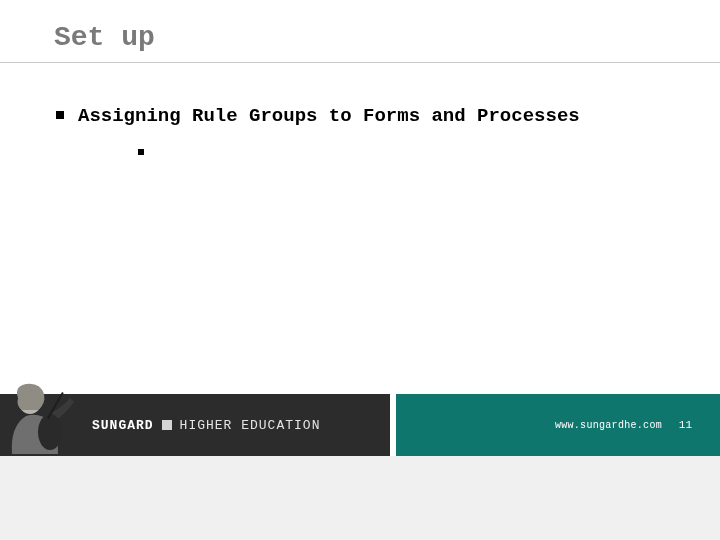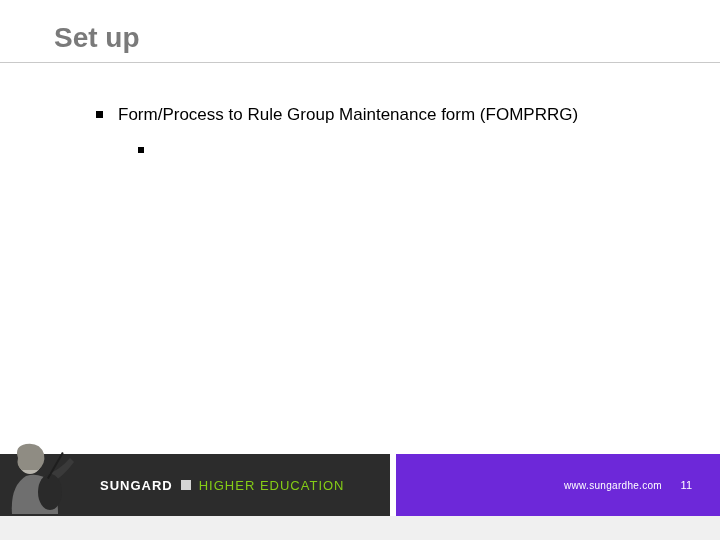--- a/index.html
+++ b/index.html
@@ -1,22 +1,22 @@
 <!DOCTYPE html>
 <html><head>
 <meta charset="utf-8">
 <style>
   * { margin: 0; padding: 0; box-sizing: border-box; }
   html, body { width: 720px; height: 540px; background: #f0f0f0; }
   .slide {
     width: 720px;
-    height: 516px;
+    height: 456px;
     background: #ffffff;
     position: relative;
-    font-family: Liberation Sans, sans-serif;
+    font-family: Liberation Mono, monospace;
     color: #000;
   }
   .title {
     position: absolute;
     top: 22px;
     left: 54px;
     font-size: 28px;
     font-weight: bold;
     color: #7a7a7a;
   }
@@ -69,49 +69,48 @@
   .footer-mid {
     position: absolute;
     left: 390px; top: 0;
     width: 6px; height: 62px;
     background: #ffffff;
   }
   .footer-right {
     position: absolute;
     left: 396px; top: 0;
     right: 0; height: 62px;
-    background: #6d28d9;
+    background: #0f766e;
   }
   .person {
     position: absolute;
     left: 0; bottom: 0;
     width: 85px; height: 80px;
     overflow: visible;
   }
   .person svg { display: block; }
   .brand {
     position: absolute;
     left: 92px;
     top: 0;
     height: 62px;
     display: flex;
     align-items: center;
     gap: 8px;
     color: #fff;
     font-size: 13px;
     letter-spacing: 1px;
-    margin-left: 8px;
   }
   .brand .bold { font-weight: 800; }
   .brand .dot {
     width: 10px; height: 10px;
     background: #d5d5d5;
     display: inline-block;
   }
-  .brand .light { font-weight: 300; color: #84cc16; }
+  .brand .light { font-weight: 300; color: #e5e5e5; }
   .url {
     position: absolute;
     right: 58px;
     top: 0; height: 62px;
     display: flex; align-items: center;
     color: #fff;
     font-size: 10px;
     letter-spacing: 0.3px;
   }
   .pagenum {
@@ -125,23 +124,23 @@
 </style>
 </head>
 <body>
 
 <div class="slide">
 
   <div class="title">Set up</div>
   <div class="title-rule"></div>
 
   <div class="content">
-    <div class="bullet lvl2">
+    <div class="bullet lvl1">
       <span class="sq"></span>
-      <span>Form/Process to Rule Group Maintenance form (FOMPRRG)</span>
+      <span>Assigning Rule Groups to Forms and Processes</span>
     </div>
     <div class="bullet lvl3">
       <span class="sq"></span>
     </div>
   </div>
 
   <div class="footer">
     <div class="footer-left">
       <div class="brand">
         <span class="bold">SUNGARD</span>

